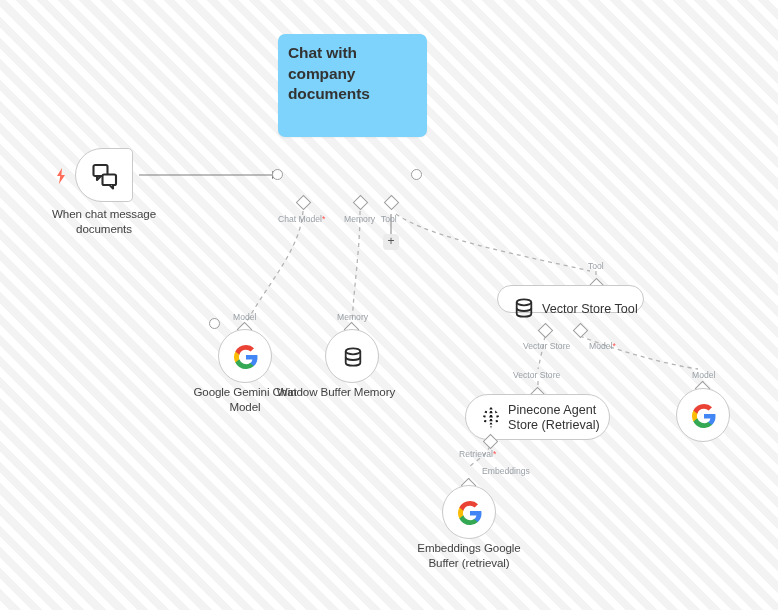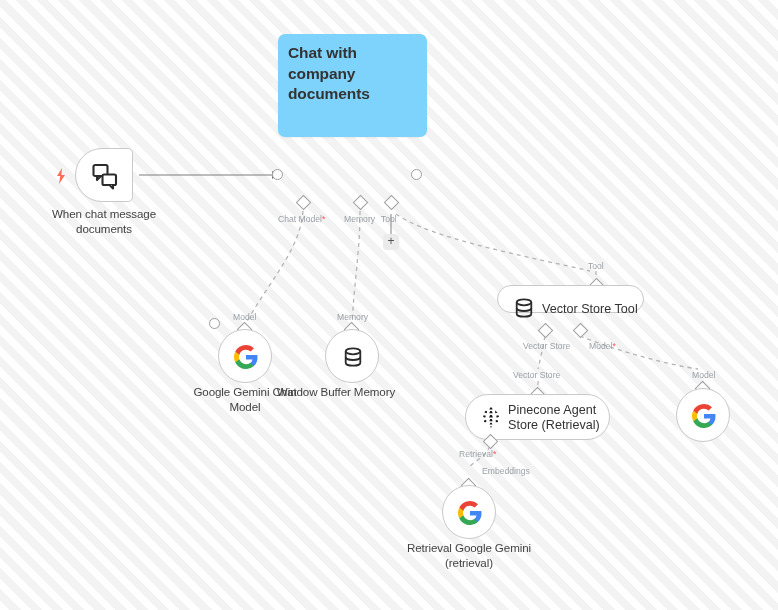--- a/index.html
+++ b/index.html
@@ -247,15 +247,15 @@
   <div class="node circ" id="embed-gemini">
     <span class="ic">
       <svg width="24" height="24" viewBox="0 0 24 24">
         <path fill="#4285F4" d="M23.5,12.27c0-.82-.07-1.6-.21-2.36H12v4.47h6.45a5.5,5.5,0,0,1-2.39,3.61v3h3.86A11.66,11.66,0,0,0,23.5,12.27Z"></path>
         <path fill="#34A853" d="M12,24a11.4,11.4,0,0,0,7.92-2.9l-3.86-3a7.2,7.2,0,0,1-10.73-3.79H1.34v3.09A12,12,0,0,0,12,24Z"></path>
         <path fill="#FBBC05" d="M5.33,14.29a7.14,7.14,0,0,1,0-4.58V6.62H1.34a12,12,0,0,0,0,10.76Z"></path>
         <path fill="#EA4335" d="M12,4.75a6.5,6.5,0,0,1,4.6,1.8l3.42-3.42A11.53,11.53,0,0,0,12,0,12,12,0,0,0,1.34,6.62L5.33,9.71A7.17,7.17,0,0,1,12,4.75Z"></path>
       </svg>
     </span>
   </div>
-  <div class="node-label" id="embed-gemini-lbl">Retrieval Google Gemini (retrieval)</div>
+  <div class="node-label" id="embed-gemini-lbl">Embeddings Google Buffer (retrieval)</div>
 
 </div>
 
 </body></html>

